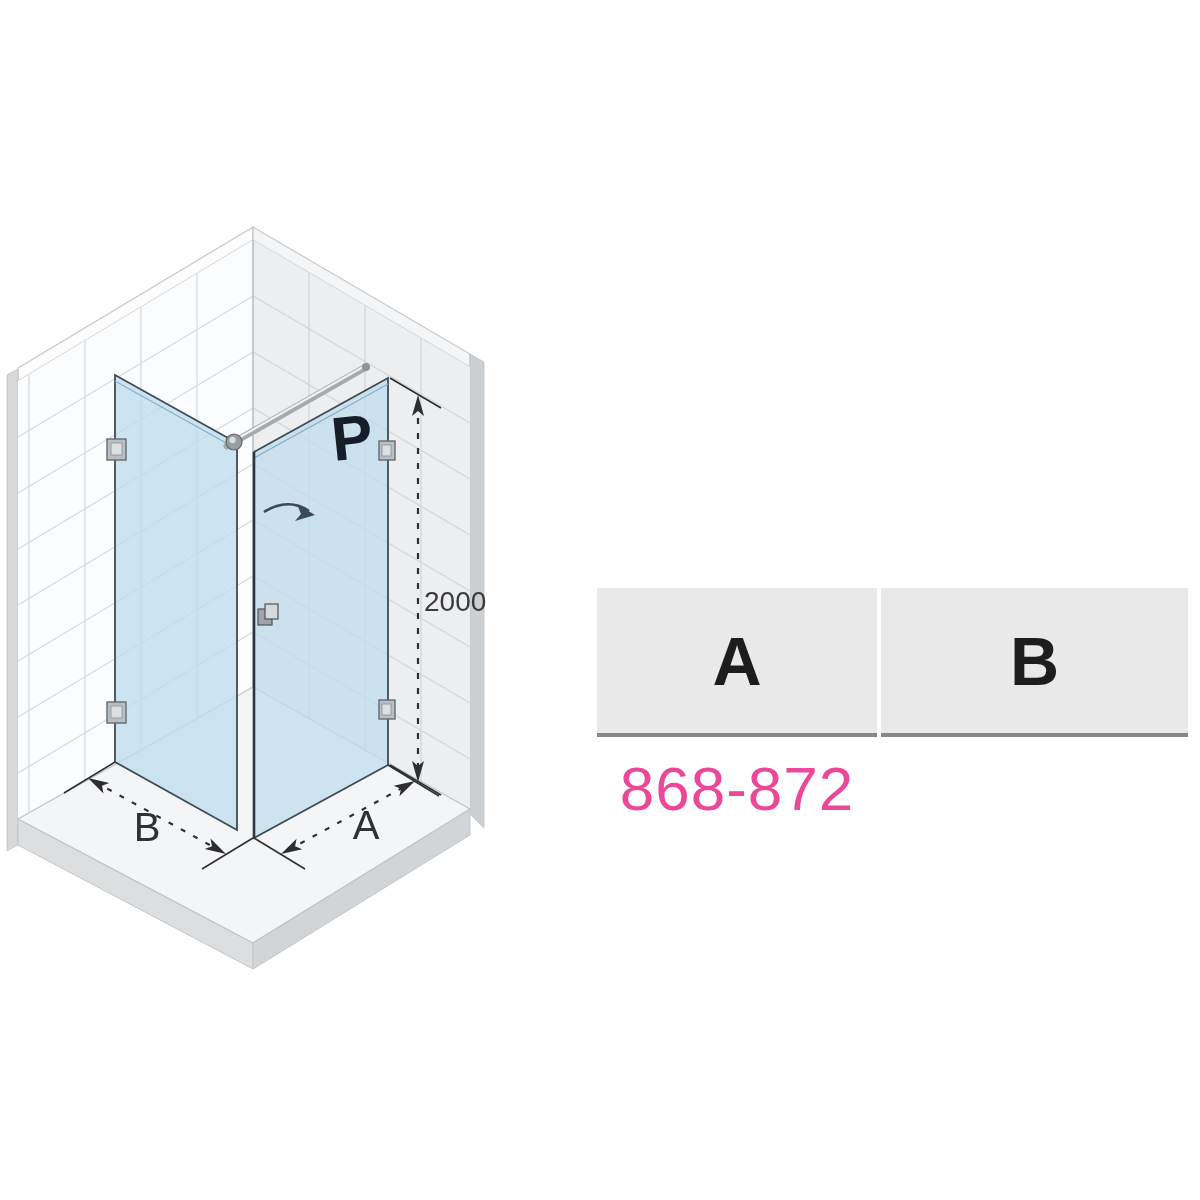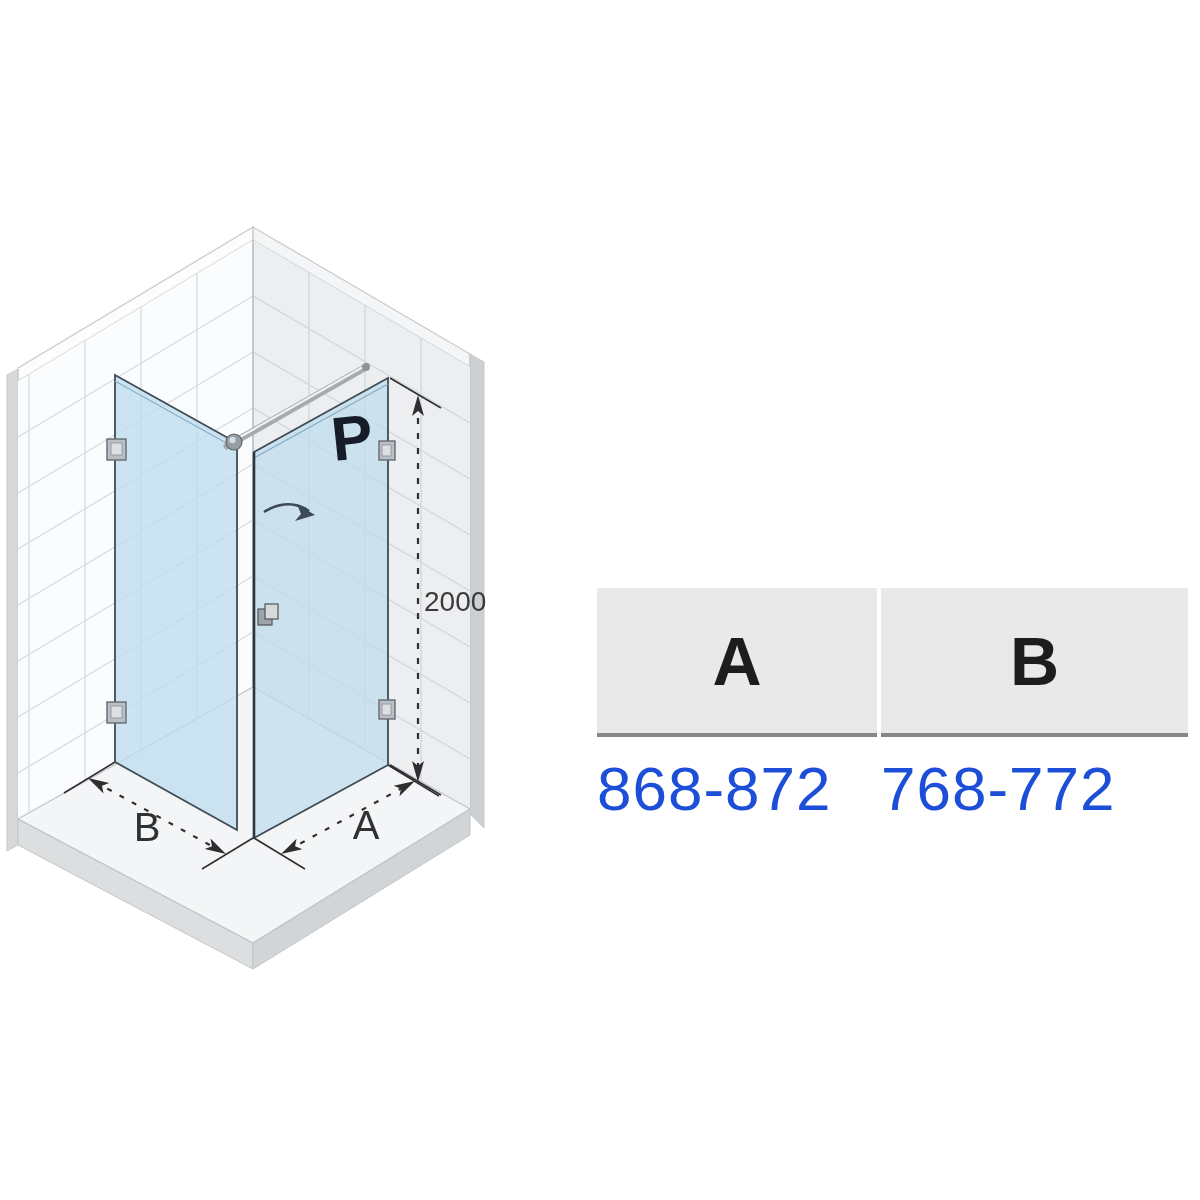--- a/index.html
+++ b/index.html
@@ -8,21 +8,21 @@
   svg{position:absolute;left:0;top:0;}
   svg text{font-family:"Liberation Sans",sans-serif;}
 
   
   .spec-table{position:absolute;left:597px;top:588px;width:591px;}
   .hdr-row{display:flex;gap:4px;}
   .hdr{background:#e9e9ea;height:145px;display:flex;align-items:center;justify-content:center;
        font-weight:700;font-size:68px;color:#1d1d1f;border-bottom:4px solid #85878a;}
   .col-a{width:280px;} .col-b{width:307px;}
   .val-row{display:flex;gap:4px;margin-top:16px;}
-  .val{font-size:62px;color:#1d4ed8;text-align:left;letter-spacing:1px;}
+  .val{font-size:62px;color:#ec4899;text-align:center;letter-spacing:1px;}
 </style>
 </head>
 <body>
 
 <div class="page">
 
   <svg width="1200" height="1200" viewBox="0 0 1200 1200">
 
     <g>
 
@@ -152,17 +152,16 @@
     </defs>
   </svg>
 
   <div class="spec-table">
     <div class="hdr-row">
       <div class="hdr col-a">A</div>
       <div class="hdr col-b">B</div>
     </div>
     <div class="val-row">
       <div class="val col-a">868-872</div>
-      <div class="val col-b">768-772</div>
     </div>
   </div>
 
 </div>
 
 </body></html>

